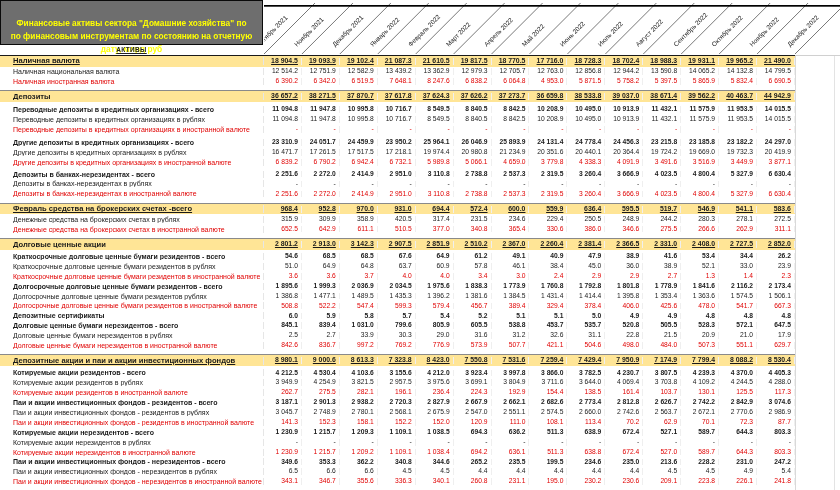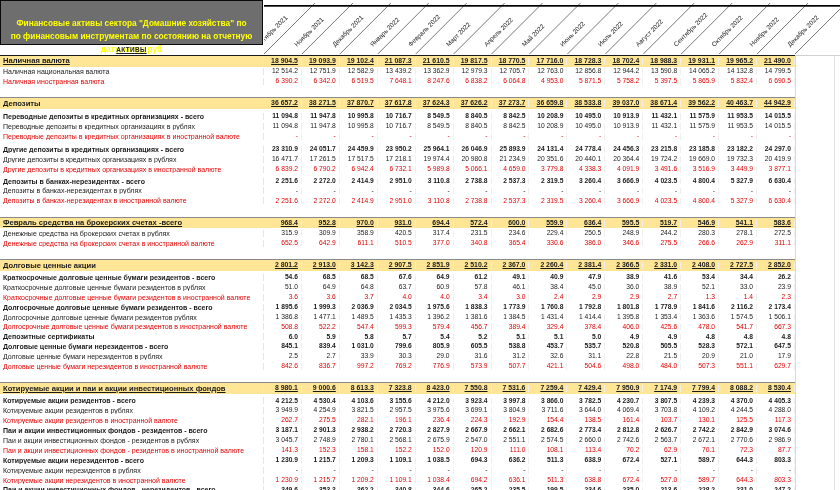--- a/index.html
+++ b/index.html
@@ -7,31 +7,31 @@
        font-family:"Liberation Sans",sans-serif;position:relative}
   .header{position:relative;height:55px;width:840px;background:#fff}
   .title-box{position:absolute;left:0;top:0;width:263px;height:45px;background:#6e6e6e;
        border:1px solid #0a0a0a;color:#ffff00;font-weight:bold;font-size:8.3px;line-height:13px;
        text-align:center;padding-top:3px;box-sizing:border-box;white-space:pre-line}
   .aktivy{position:absolute;left:0;top:46px;width:263px;text-align:center;font-size:6.4px;
        font-weight:bold;text-decoration:underline;color:#222;letter-spacing:.4px}
   .diag{position:absolute;left:264px;top:0;width:576px;height:55px;overflow:hidden}
   #tbody{position:absolute;top:55px;left:0;width:840px}
   .trow{display:flex;align-items:center;height:9.9px;width:795px;box-sizing:border-box}
-  .trow .lbl{width:264px;padding-left:3px;font-size:7px;line-height:1;color:#1a1a1a;
+  .trow .lbl{width:264px;padding-left:13px;font-size:7px;line-height:1;color:#1a1a1a;
        white-space:nowrap;overflow:hidden;box-sizing:border-box;border-right:1px solid #e6e6e6}
   .trow .cel{width:37.93px;box-sizing:border-box;text-align:right;padding-right:3px;
        font-size:6.7px;line-height:1;border-right:1px solid #efefef;color:#1a1a1a;white-space:nowrap}
   .section{background:#ffe596;height:11.5px;border-top:1px solid #8a8a8a}
   .section .lbl{font-weight:bold;font-size:7.6px;text-decoration:underline}
   .section .cel{font-weight:bold;font-size:6.9px;text-decoration:underline;text-underline-offset:1px}
   .boldrow .lbl,.boldrow .cel{font-weight:bold}
   .redrow .lbl,.redrow .cel{color:#e00000}
   .first{border-top:1.8px solid #1a1a1a}
-  .g2{margin-top:2px}.g3{margin-top:3px}.g4{margin-top:11px}
+  .g2{margin-top:2px}.g3{margin-top:3px}.g4{margin-top:4px}
   .right-strip{position:absolute;left:795px;top:55px;width:45px;height:435px;
        border-left:1px solid #d9d9d9;border-top:1px solid #d0d0d0}
   .right-strip .vline{position:absolute;left:38px;top:0;bottom:0;border-left:1px solid #e3e3e3}
 </style>
 </head>
 <body>
 
 <div class="header">
   <div class="title-box">
     <span>Финансовые активы сектора "Домашние хозяйства" по
@@ -528,21 +528,21 @@
       <div class="cel">507.7</div>
       <div class="cel">421.1</div>
       <div class="cel">504.6</div>
       <div class="cel">498.0</div>
       <div class="cel">484.0</div>
       <div class="cel">507.3</div>
       <div class="cel">551.1</div>
       <div class="cel">629.7</div>
     </div>
     <div class="trow section g4">
-      <div class="lbl">Котируемые акции и паи и акции инвестиционных фондов</div>
+      <div class="lbl">Депозитные акции и паи и акции инвестиционных фондов</div>
       <div class="cel">8 980.1</div>
       <div class="cel">9 000.6</div>
       <div class="cel">8 613.3</div>
       <div class="cel">7 323.8</div>
       <div class="cel">8 423.0</div>
       <div class="cel">7 550.8</div>
       <div class="cel">7 531.6</div>
       <div class="cel">7 259.4</div>
       <div class="cel">7 429.4</div>
       <div class="cel">7 950.9</div>

